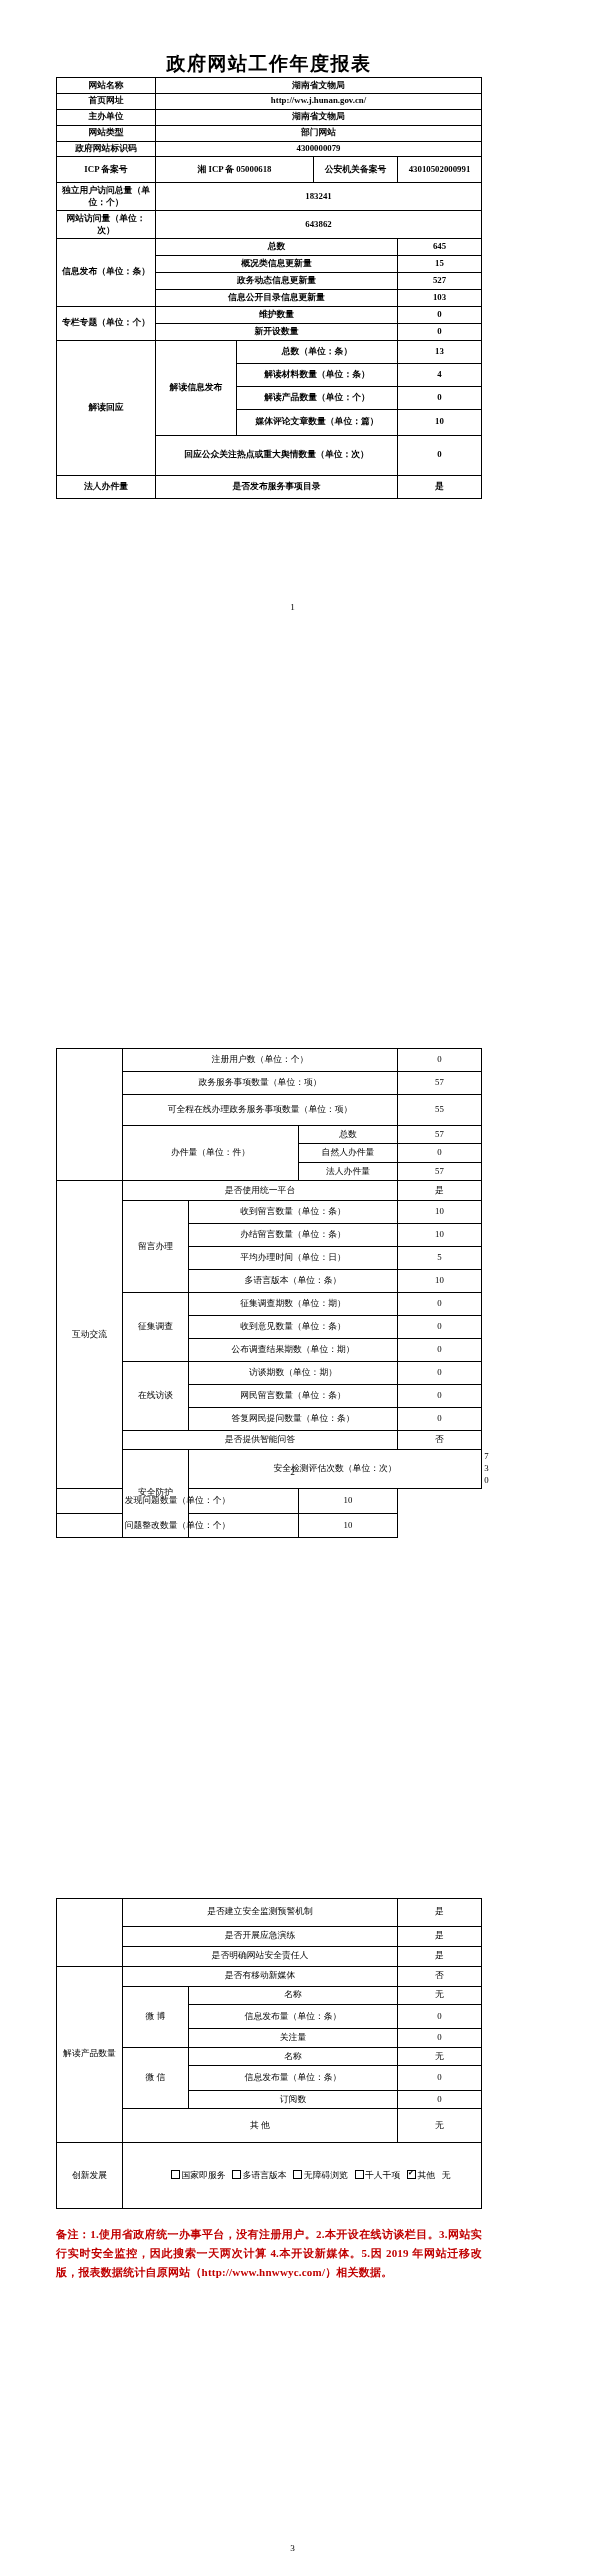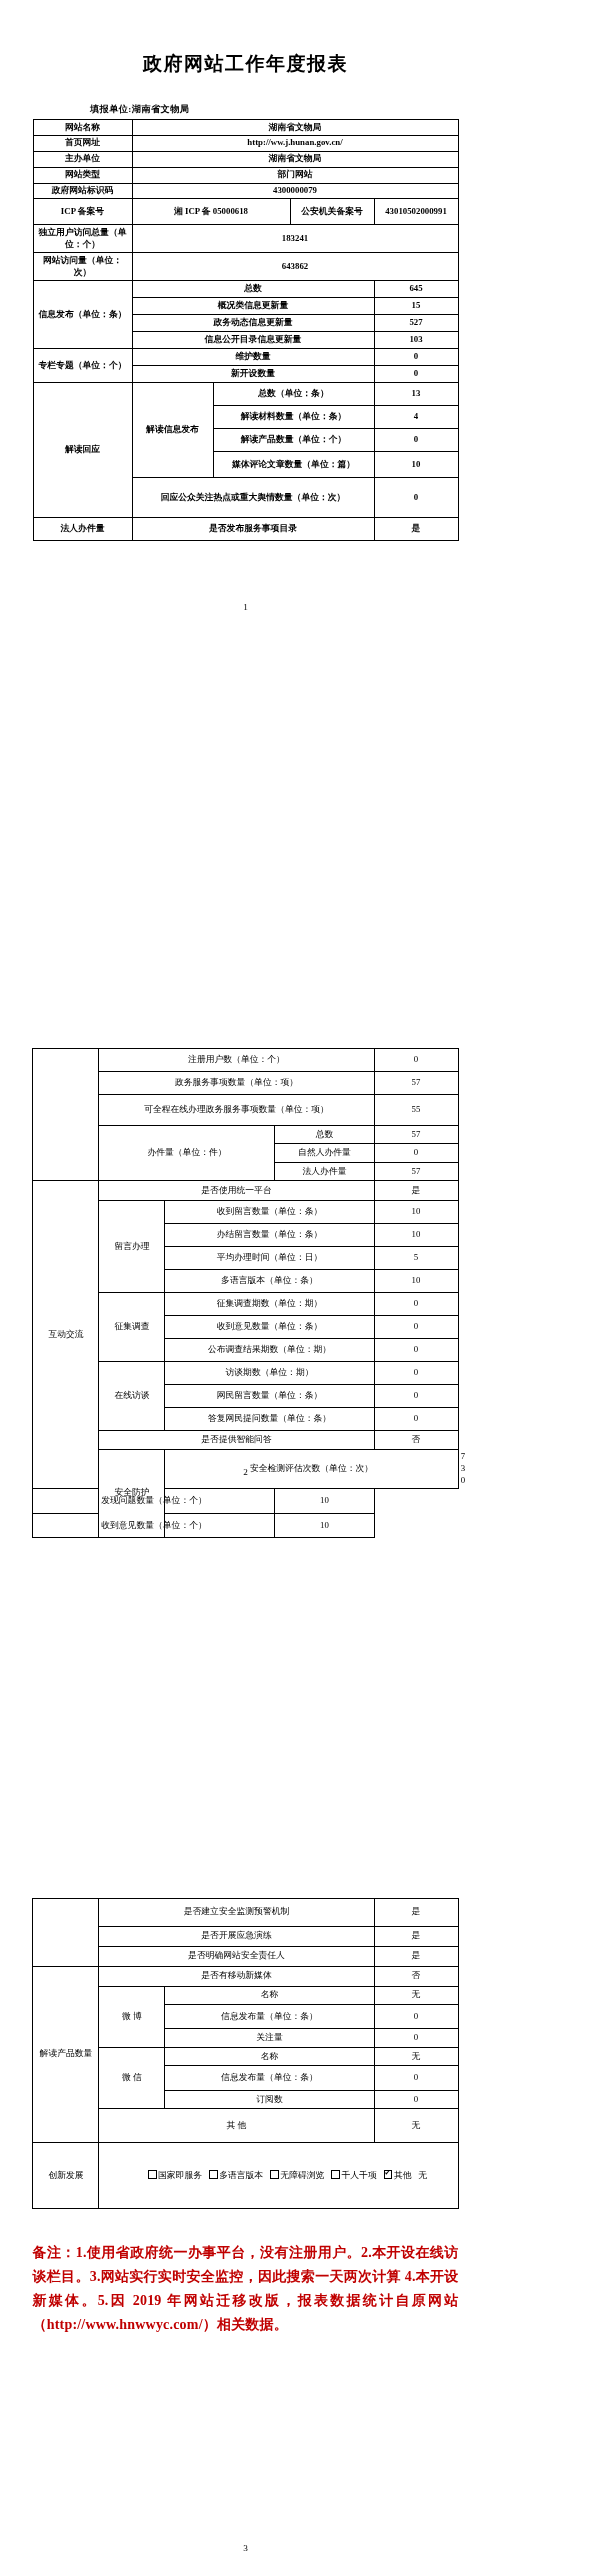--- a/index.html
+++ b/index.html
@@ -10,20 +10,21 @@
   body {
     width: 607px;
     font-family: "Liberation Serif", "DejaVu Serif", serif;
     color: #000;
     -webkit-font-smoothing: none;
   }
   .page {
     width: 491px;
     position: relative;
     box-sizing: border-box;
+    padding-left: 47px;
   }
   .page1 { height: 857px; }
   .page2 { height: 857px; }
   .page3 { height: 862px; }
 
   .doc-title {
     text-align: center;
     font-size: 19px;
     font-weight: bold;
     letter-spacing: 1.5px;
@@ -64,25 +65,25 @@
     position: absolute;
     width: 100%;
     text-align: center;
     font-size: 9.2px;
   }
   .p1num { bottom: 245px; }
   .p2num { bottom: 237px; }
   .p3num { bottom: 23px; }
 
   .note {
-    font-size: 14px;
+    font-size: 11px;
     font-weight: bold;
     color: #c00000;
     line-height: 1.7;
-    margin: 32px auto 0 auto;
+    margin: 16px auto 0 auto;
     width: 426px;
     text-align: justify;
     letter-spacing: 0.2px;
   }
   .cb {
     display: inline-block;
     width: 6.9px;
     height: 6.9px;
     border: 0.8px solid #000;
     position: relative;
@@ -104,21 +105,20 @@
   }
   .innov span.opt { margin-right: 4.6px; white-space: nowrap; }
   .spacer-top1 { height: 191px; }
   .spacer-top2 { height: 184px; }
 </style>
 </head>
 <body>
 
 <div class="page page1">
   <div class="doc-title">政府网站工作年度报表</div>
-  <div class="unit-line">填报单位:湖南省文物局</div>
 
   <table class="main tbl-page1">
     <colgroup>
       <col style="width:99px">
       <col style="width:81px">
       <col style="width:77px">
       <col style="width:84px">
       <col style="width:84px">
     </colgroup>
     <tbody>
@@ -313,21 +313,21 @@
       <tr style="height:24.5px">
         <td rowspan="3">安全防护</td>
         <td colspan="3">安全检测评估次数（单位：次）</td>
         <td>730</td>
       </tr>
       <tr style="height:24.5px">
         <td colspan="3">发现问题数量（单位：个）</td>
         <td>10</td>
       </tr>
       <tr style="height:24.5px">
-        <td colspan="3">收到意见数量（单位：个）</td>
+        <td colspan="3">问题整改数量（单位：个）</td>
         <td>10</td>
       </tr>
     </tbody>
   </table>
   <div class="pagenum p2num">2</div>
 </div>
 
 <div class="page page3">
   <div class="spacer-top2"></div>
   <table class="main tbl-page3">

